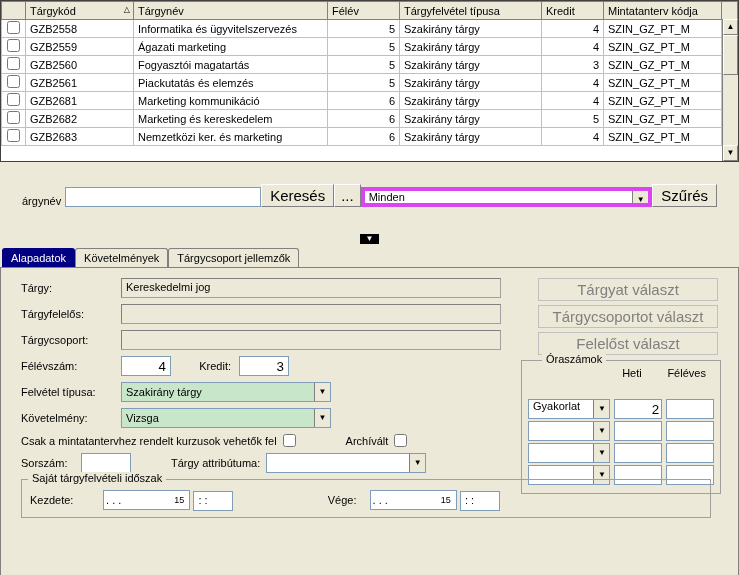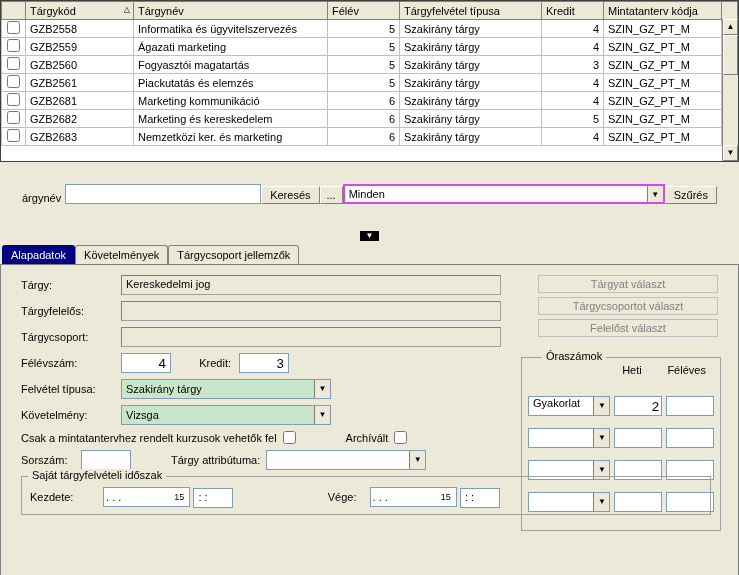--- a/index.html
+++ b/index.html
@@ -16,22 +16,22 @@
 .grid .sort { position: absolute; right: 3px; top: 3px; font-size: 8px; }
 .grid .num { text-align: right; }
 .scroll-track { position: absolute; right: 0; top: 18px; bottom: 0; width: 16px; background: #ece9d8; border-left: 1px solid #808080; }
 .scroll-btn { height: 16px; background: #ece9d8; border: 1px solid #fff; border-right-color: #808080; border-bottom-color: #808080; text-align: center; font-size: 8px; line-height: 14px; }
 .scroll-thumb { height: 40px; background: #ece9d8; border: 1px solid #fff; border-right-color: #808080; border-bottom-color: #808080; }
 
 
 .search-row { padding: 22px; display: flex; align-items: flex-end; }
 .search-row label { margin-right: 4px; }
 .search-row input[type=text] { border: 1px solid #7f9db9; height: 20px; padding: 2px 4px; }
-.btn { background: #ece9d8; border: 1px solid #fff; border-right-color: #808080; border-bottom-color: #808080; padding: 2px 8px; cursor: pointer; font-family: inherit; font-size: 11px; }
-.combo { border: 2px solid #d946ef; height: 20px; background: #fff; display: flex; align-items: center; padding: 0 2px 0 4px; position: relative; }
+.btn { background: #ece9d8; border: 1px solid #fff; border-right-color: #808080; border-bottom-color: #808080; padding: 2px 8px; cursor: pointer; font-family: inherit; font-size: 15px; }
+.combo { border: 4px solid #d946ef; height: 20px; background: #fff; display: flex; align-items: center; padding: 0 2px 0 4px; position: relative; }
 .combo .arrow { position: absolute; right: 0; top: 0; bottom: 0; width: 16px; background: #ece9d8; border-left: 1px solid #808080; text-align: center; line-height: 18px; font-size: 8px; }
 
 .collapse-btn { text-align: center; margin: 2px auto; width: 30px; }
 .collapse-inner { display: inline-block; background: #000; color: #fff; font-size: 8px; padding: 0 6px; line-height: 10px; }
 
 
 .tabs { display: flex; border-bottom: 1px solid #808080; padding-left: 2px; margin-top: 4px; }
 .tab { padding: 3px 8px; border: 1px solid #808080; border-bottom: none; background: #ece9d8; margin-right: 0px; border-radius: 3px 3px 0 0; cursor: pointer; }
 .tab.active { background: #000080; color: #fff; border-color: #000080; }
 
@@ -45,21 +45,21 @@
 .green-combo .arrow, .combo-sm .arrow { position: absolute; right: 0; top: 0; bottom: 0; width: 16px; background: #ece9d8; border-left: 1px solid #808080; text-align: center; line-height: 18px; font-size: 8px; }
 .combo-sm { background: #fff; border: 1px solid #7f9db9; height: 20px; position: relative; padding: 0 18px 0 4px; }
 
 .side-btns { position: absolute; right: 20px; top: 10px; width: 180px; }
 .side-btns .btn { display: block; width: 100%; margin-bottom: 4px; color: #808080; border-color:#c0c0c0; }
 
 .ora-group { position: absolute; left: 520px; top: 92px; width: 200px; border: 1px solid #a0a0a0; padding: 6px 6px 6px 6px; }
 .ora-group .hdr { display:flex; margin-bottom:20px; }
 .ora-group .hdr span { flex:1; text-align:center; }
 .ora-group .title { position: absolute; top: -8px; left: 20px; background: #ece9d8; padding: 0 4px; }
-.ora-group .row { display: flex; gap: 4px; margin-bottom: 12px; }
+.ora-group .row { display: flex; gap: 4px; margin-bottom: 2px; }
 .ora-group .row .combo-sm { flex: 1.4; }
 .ora-group .row input { flex: 1; width: 40px; border: 1px solid #7f9db9; height: 20px; text-align: right; padding: 2px; }
 
 .grpbox { border: 1px solid #a0a0a0; padding: 10px 8px 6px 8px; margin-top: 6px; position: relative; }
 .grpbox .title { position: absolute; top: -8px; left: 6px; background: #ece9d8; padding: 0 4px; }
 .date-field { display: inline-flex; align-items: center; background: #fff; border: 1px solid #7f9db9; height: 20px; padding: 0 2px; }
 .date-field .cal { width: 16px; text-align: center; font-size: 9px; }
 .time-field { background: #fff; border: 1px solid #7f9db9; height: 20px; padding: 2px 4px; width: 40px; display: inline-block; }
 
 .status { border-top: 1px solid #808080; padding: 4px 8px; background:#ece9d8; }

